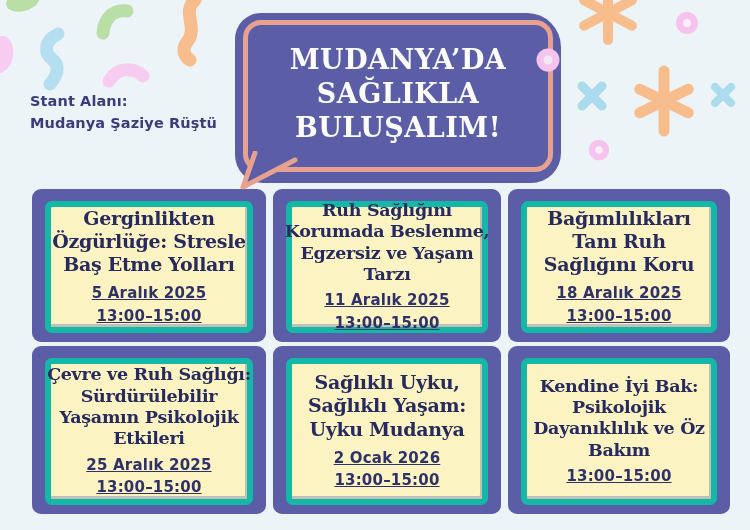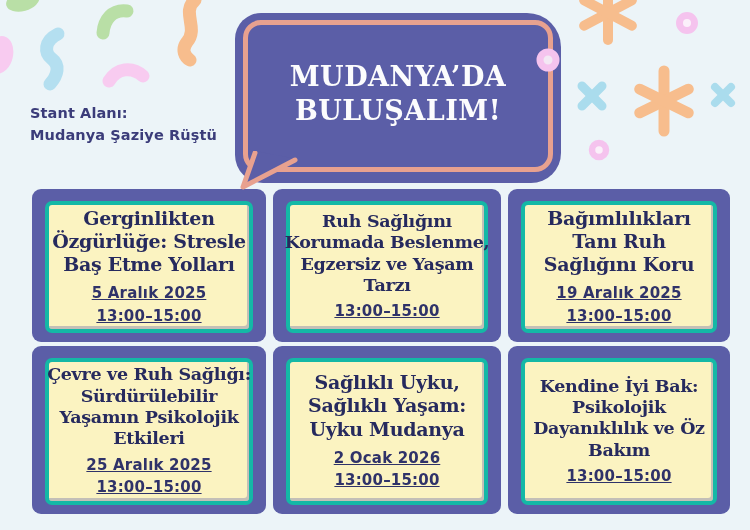--- a/index.html
+++ b/index.html
@@ -18,34 +18,34 @@
   }
   .bubble-text{
     position:absolute;left:0;right:0;top:0;bottom:8px;z-index:2;
     display:flex;flex-direction:column;justify-content:center;align-items:center;
     font-family:"DejaVu Serif",serif;font-weight:bold;color:#fcfcfd;
     font-size:27px;line-height:1.27;letter-spacing:.5px;text-align:center;
   }
   .bubble-tail{position:absolute;left:4px;bottom:-10px;width:62px;height:42px;z-index:1;}
   
   .stand{
-    position:absolute;left:30px;top:102px;width:200px;z-index:3;
+    position:absolute;left:30px;top:90px;width:200px;z-index:3;
     color:#3b3c7a;font-weight:bold;font-size:14.5px;line-height:1.55;
     letter-spacing:.1px;
   }
   
   .grid{
     position:absolute;left:32px;top:189px;z-index:1;
     display:grid;grid-template-columns:234px 228px 222px;
     grid-template-rows:153px 168px;column-gap:7px;row-gap:4px;
   }
   .panel{position:relative;background:#5b5ea7;border-radius:9px;}
   .card{
     position:absolute;left:13px;right:13px;top:12px;bottom:9px;
-    background:#fbf3c1;border:4px solid #14b8a6;border-radius:7px;
+    background:#fbf3c1;border:6px solid #14b8a6;border-radius:7px;
     display:flex;flex-direction:column;justify-content:center;align-items:center;
     text-align:center;padding:2px 4px;box-shadow:inset -2px -3px 0 rgba(91,94,167,.35);
   }
   .card-title{
     font-family:"DejaVu Serif",serif;font-weight:bold;color:#262a5e;
     font-size:19px;line-height:1.22;white-space:pre;margin-bottom:6px;
     letter-spacing:-.3px;
   }
   .panel:nth-child(2) .card-title,
   .panel:nth-child(4) .card-title,
@@ -62,20 +62,21 @@
 <div class="poster">
 
   <div class="bubble">
     <div class="bubble-border"></div>
     <svg class="bubble-tail" viewBox="0 0 62 42">
       <polygon points="16,0 4,36 58,8" fill="#5b5ea7"></polygon>
       <polyline points="16,2 4,36 56,9" fill="none" stroke="#e8a18f" stroke-width="5" stroke-linecap="round" stroke-linejoin="round"></polyline>
     </svg>
     <div class="bubble-text">
       <span>MUDANYA’DA</span>
+      <span>SAĞLIKLA</span>
       <span>BULUŞALIM!</span>
     </div>
   </div>
 
   <div class="stand">
     <div>Stant Alanı:</div>
     <div>Mudanya Şaziye Rüştü</div>
   </div>
 
   <div class="grid">
@@ -89,30 +90,31 @@
         <div class="card-time">13:00–15:00</div>
       </div>
     </div>
 
     <div class="panel">
       <div class="card">
         <div class="card-title">Ruh Sağlığını
 Korumada Beslenme,
 Egzersiz ve Yaşam
 Tarzı</div>
+        <div class="card-date">11 Aralık 2025</div>
         <div class="card-time">13:00–15:00</div>
       </div>
     </div>
 
     <div class="panel">
       <div class="card">
         <div class="card-title">Bağımlılıkları
 Tanı Ruh
 Sağlığını Koru</div>
-        <div class="card-date">19 Aralık 2025</div>
+        <div class="card-date">18 Aralık 2025</div>
         <div class="card-time">13:00–15:00</div>
       </div>
     </div>
 
     <div class="panel">
       <div class="card">
         <div class="card-title">Çevre ve Ruh Sağlığı:
 Sürdürülebilir
 Yaşamın Psikolojik
 Etkileri</div>

